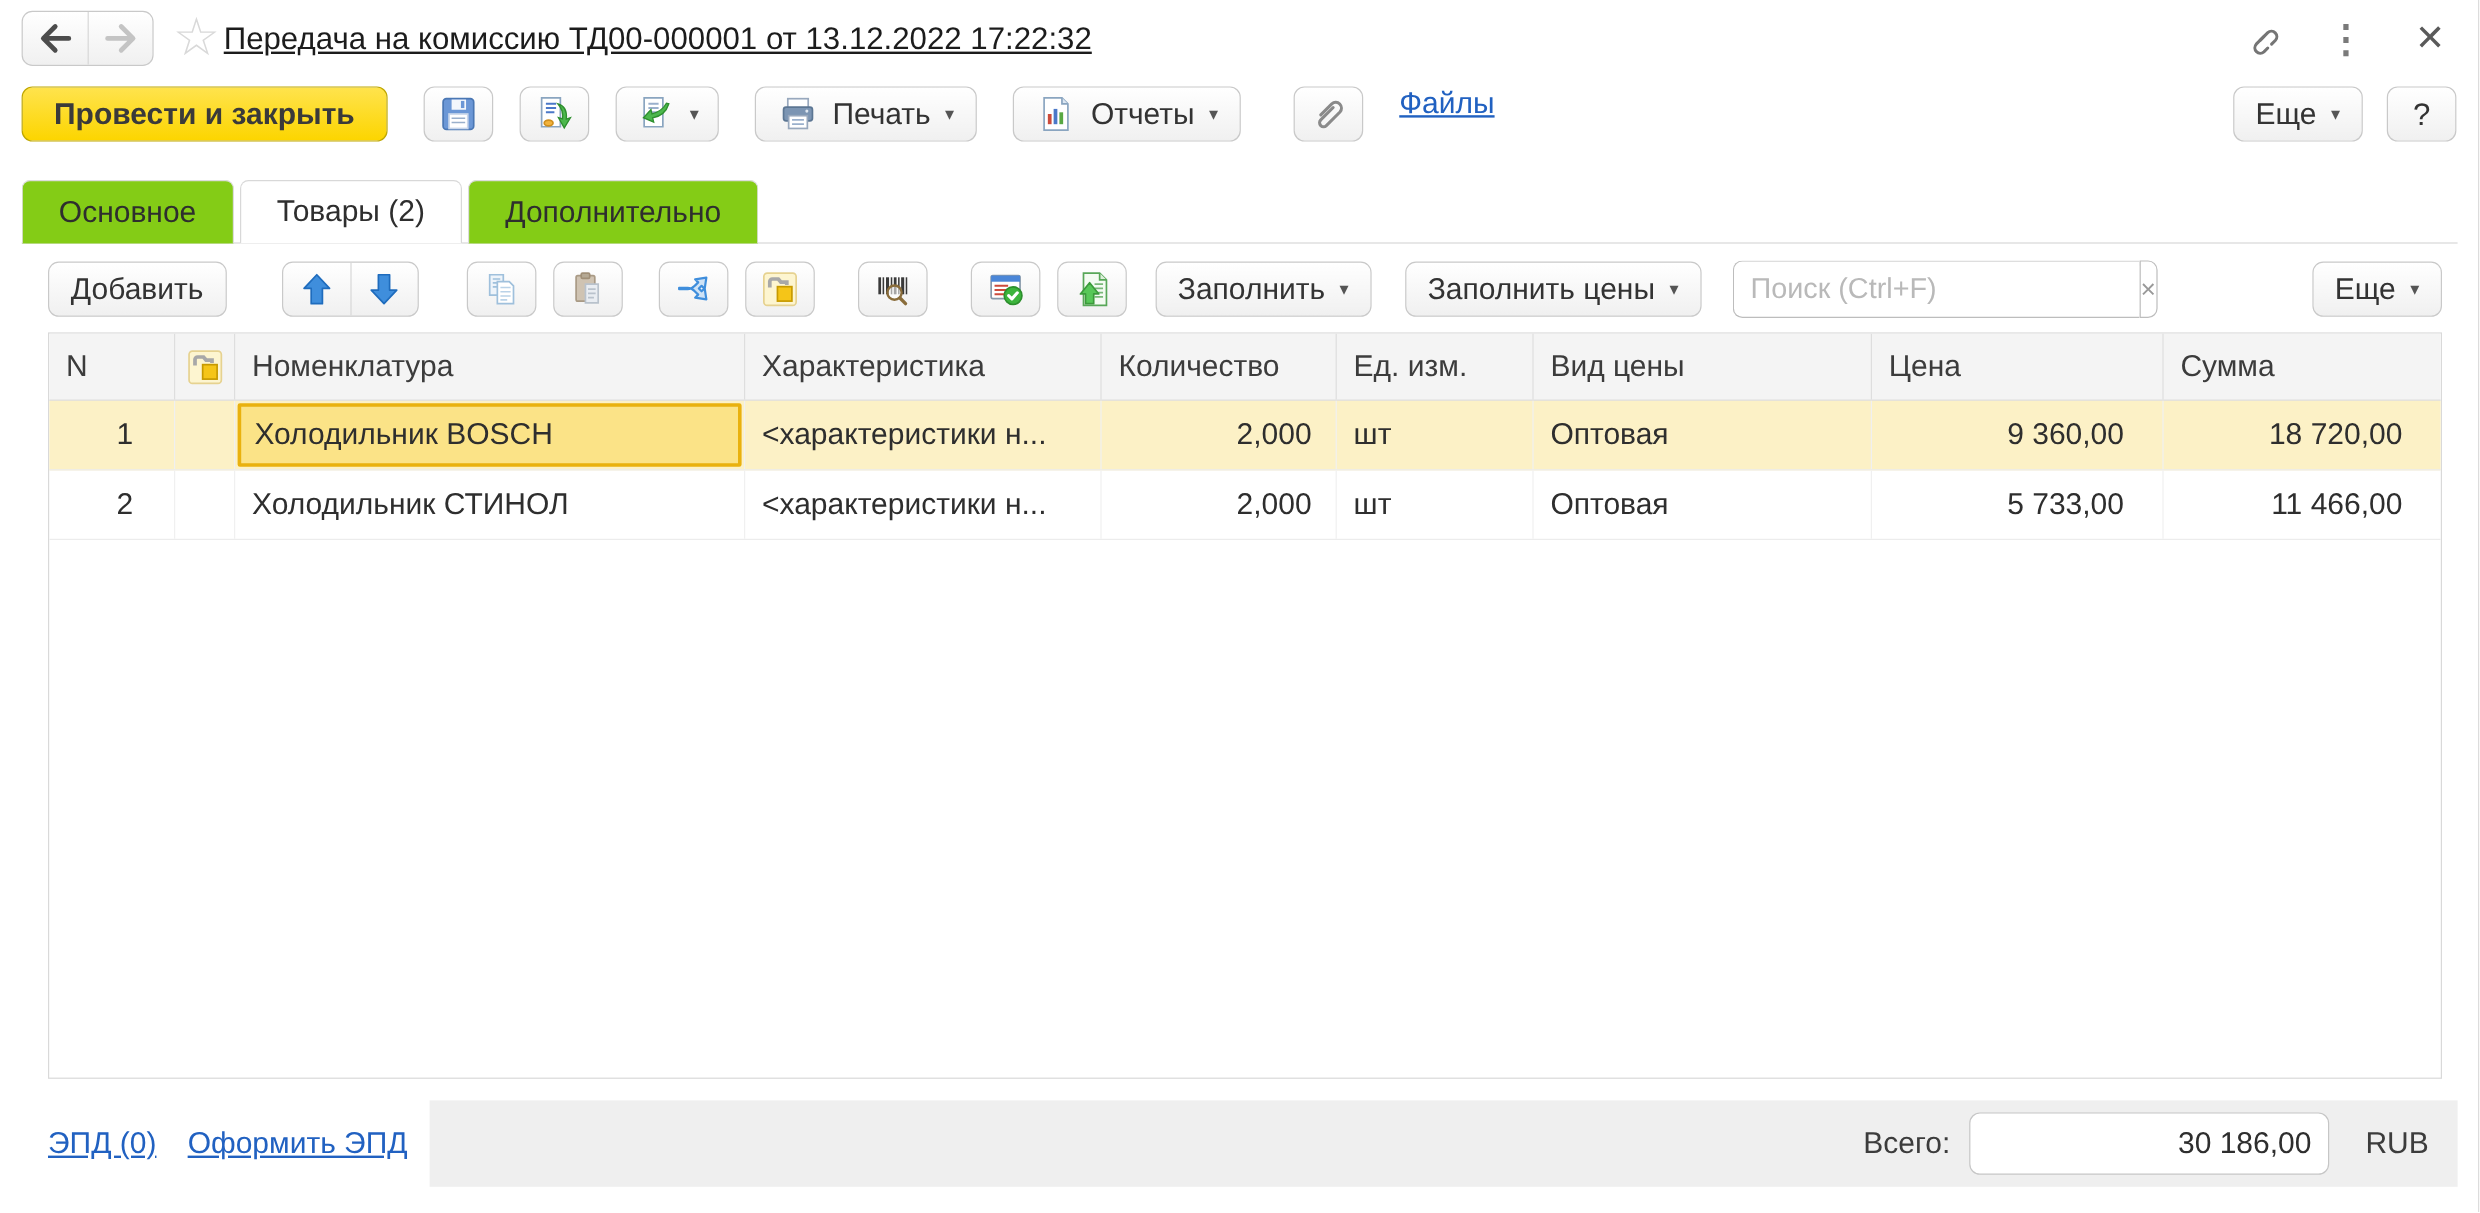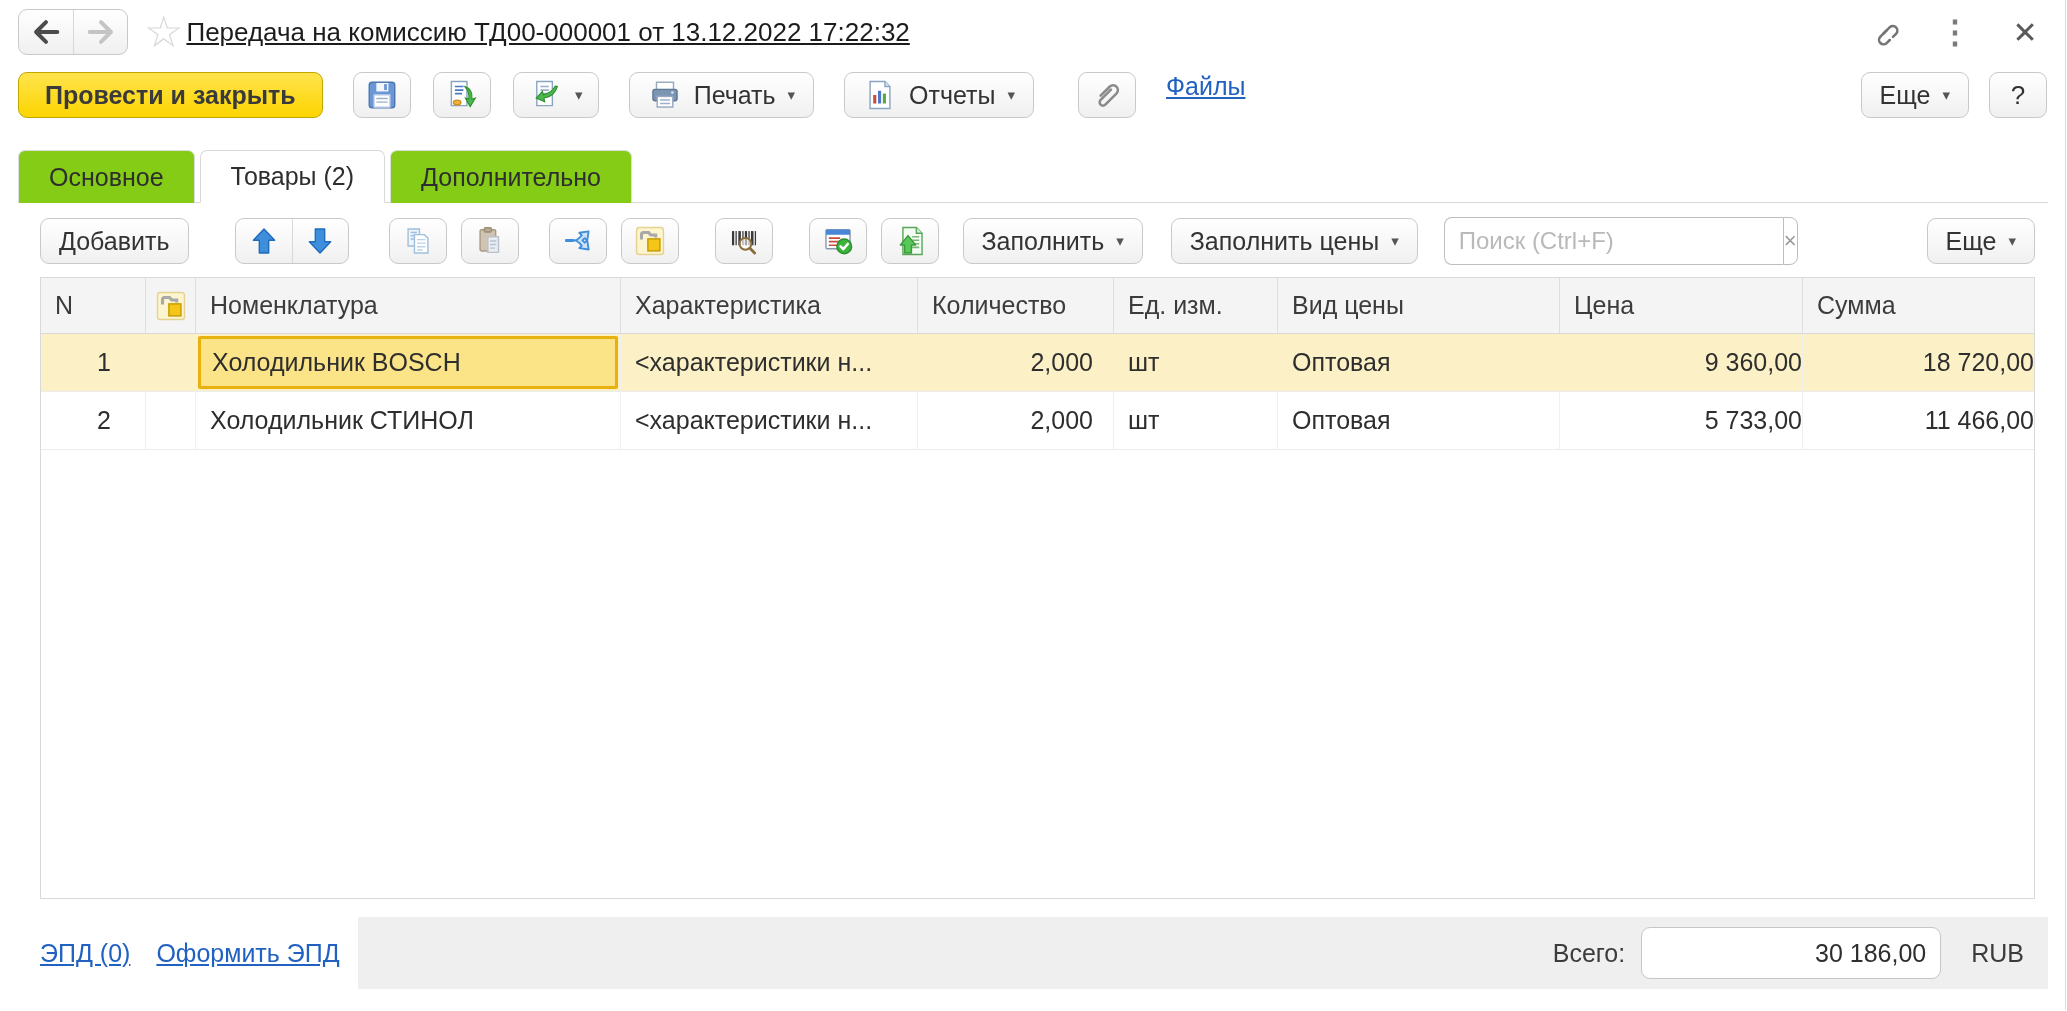--- a/index.html
+++ b/index.html
@@ -70,21 +70,21 @@
     font-size:25px; color:#3c3c3c; overflow:hidden; white-space:nowrap; }
   .grid-row .gc { border-right:1px solid #f0f0f0; color:#2e2e2e; }
   .c-n { width:105px; } .c-ic { width:50px; justify-content:center; padding:0; }
   .c-nom { width:425px; } .c-chr { width:297px; } .c-qty { width:196px; }
   .c-unit { width:164px; } .c-type { width:282px; } .c-price { width:243px; }
   .c-sum { flex:1; border-right:none !important; }
   .grid-row { display:flex; height:58px; border-bottom:1px solid #ececec; font-size:25px; }
   .grid-row.selected { background:#fcf1c6; }
   .ra { justify-content:flex-end; }
   .c-n.ra { padding-right:34px; } .c-qty.ra { padding-right:20px; }
-  .c-price.ra, .c-sum.ra { padding-right:0; }
+  .c-price.ra, .c-sum.ra { padding-right:32px; }
   .muted { color:#b3b3b3; }
   .cell-host { padding:0 !important; }
   .active-cell { width:100%; height:calc(100% - 4px); margin:2px; border:3px solid #e9b10e;
     background:#fbe387; border-radius:2px; display:flex; align-items:center; padding:0 11px; }
 
   
   .footer { display:flex; align-items:center; margin:18px 17px 0 40px; height:72px; }
   .footer .link { font-size:25px; }
   .footer .link + .link { margin-left:26px; }
   .total-panel { flex:1; margin-left:18px; height:72px; background:#efefef;

